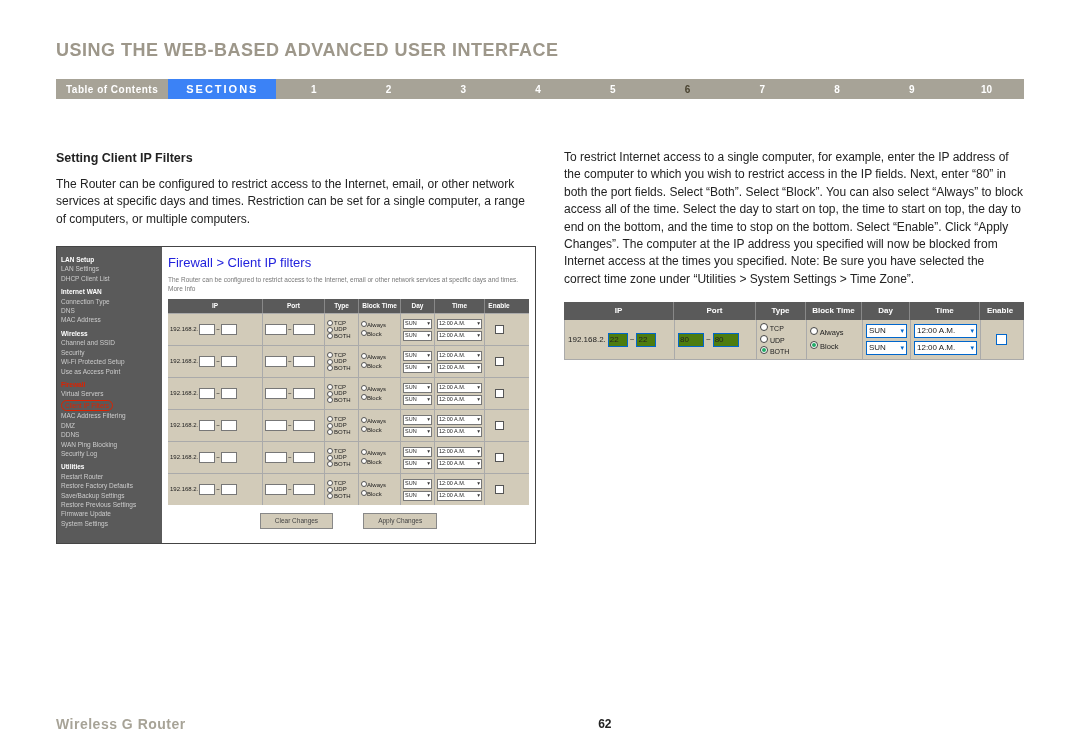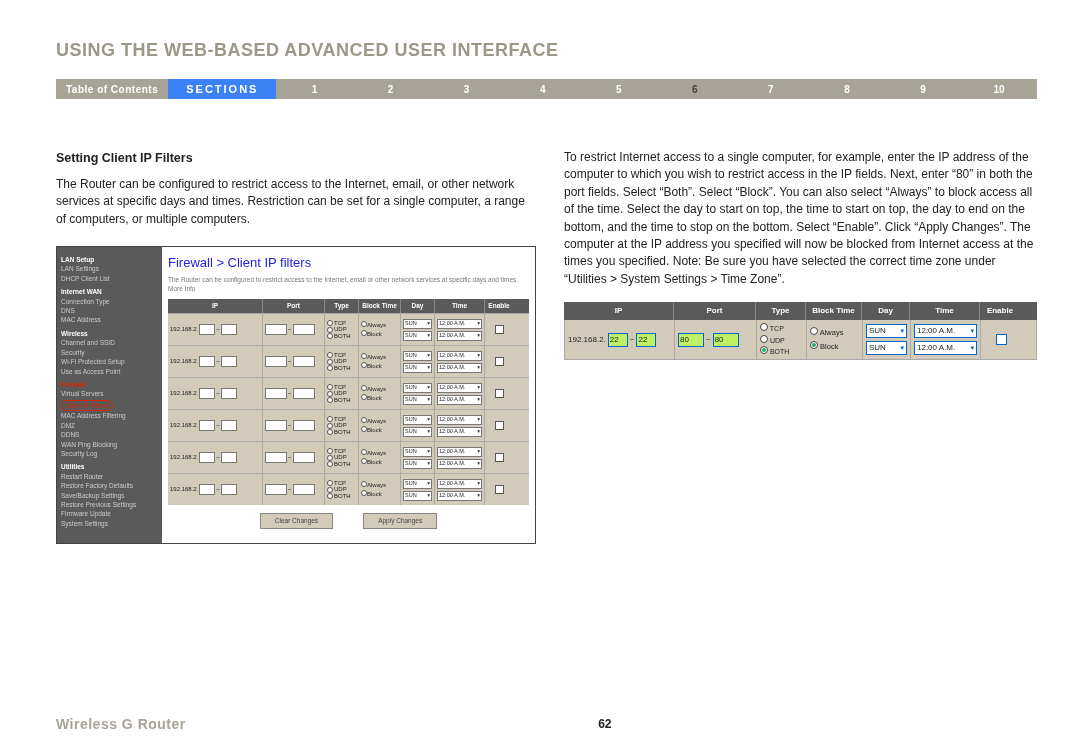--- a/index.html
+++ b/index.html
@@ -1,17 +1,17 @@
 <!DOCTYPE html>
 <html><head>
 <meta charset="utf-8">
 <style>
   * { box-sizing:border-box; margin:0; padding:0; }
   html,body { width:1080px; height:756px; background:#fff; font-family:Arial,Helvetica,sans-serif; color:#222; }
-  .page { width:1080px; height:756px; padding:40px 43px 20px 56px; position:relative; }
+  .page { width:1080px; height:756px; padding:40px 56px 20px 56px; position:relative; }
 
   h1.page-title { font-size:18px; letter-spacing:0.5px; color:#9d978a; font-weight:bold; margin-bottom:18px; }
 
   .nav-strip { width:100%; height:20px; background:#a7a397; display:flex; align-items:center; font-size:10px; color:#fff; }
   .nav-strip .toc { padding:0 10px; font-weight:bold; letter-spacing:0.5px;text-align:center; }
   .nav-strip .sections { background:#3b82f6; color:#fff; padding:0 18px; height:100%; display:flex; align-items:center; font-weight:bold; font-size:11px; letter-spacing:2px; }
   .nav-strip .nums { flex:1; display:flex; }
   .nav-strip .nums span { flex:1; text-align:center; font-weight:bold; font-size:10px; }
   .nav-strip .nums span.active { color:#4a4330; }
 
@@ -62,21 +62,21 @@
 
   .router-btns{display:flex;gap:30px;justify-content:center;padding:8px 0}
   .router-btns .b{background:#d2cbb9;border:1px solid #888;padding:2px 14px;font-size:6.5px;color:#444}
 
   
   .zoom-head{display:flex;background:#5a5a5a;color:#fff;font-size:8px;font-weight:bold;margin-top:14px}
   .zoom-head div{padding:3px 4px;border-right:1px solid #888;text-align:center}
   .zoom-row{display:flex;background:#d2cbb9;font-size:8px;border:1px solid #aaa;border-top:none}
   .zoom-row>div{border-right:1px solid #aaa;padding:3px}
   .z-ip{width:110px} .z-port{width:82px} .z-type{width:50px} .z-bt{width:56px} .z-day{width:48px} .z-time{width:70px} .z-en{width:40px;border-right:none!important}
-  .zibox{background:#bef264;border:1px solid #0066cc;height:14px;width:20px;display:inline-block;font-size:8px;padding:0 1px}
+  .zibox{background:#4d7c0f;border:1px solid #0066cc;height:14px;width:20px;display:inline-block;font-size:8px;padding:0 1px}
   .zdd{background:#fff;border:1px solid #0066cc;height:14px;font-size:8px;padding:0 2px;display:flex;align-items:center;justify-content:space-between}
   .zdd .ar{color:#0066cc;font-size:7px}
   .zrad{width:8px;height:8px;border:1px solid #444;border-radius:50%;display:inline-block;background:#fff;position:relative}
   .zrad.on::after{content:"";position:absolute;inset:1px;background:#2a6;border-radius:50%}
   .zchk{width:11px;height:11px;border:1px solid #0066cc;background:#fff}
 
   .foot { position:absolute; bottom:24px; left:56px; right:56px; display:flex; align-items:center; }
   .foot .prod { color:#a7a397; font-size:14px; font-weight:bold; letter-spacing:0.5px; }
   .foot .pg { margin:0 auto; font-size:12px; font-weight:bold; }
 </style>

